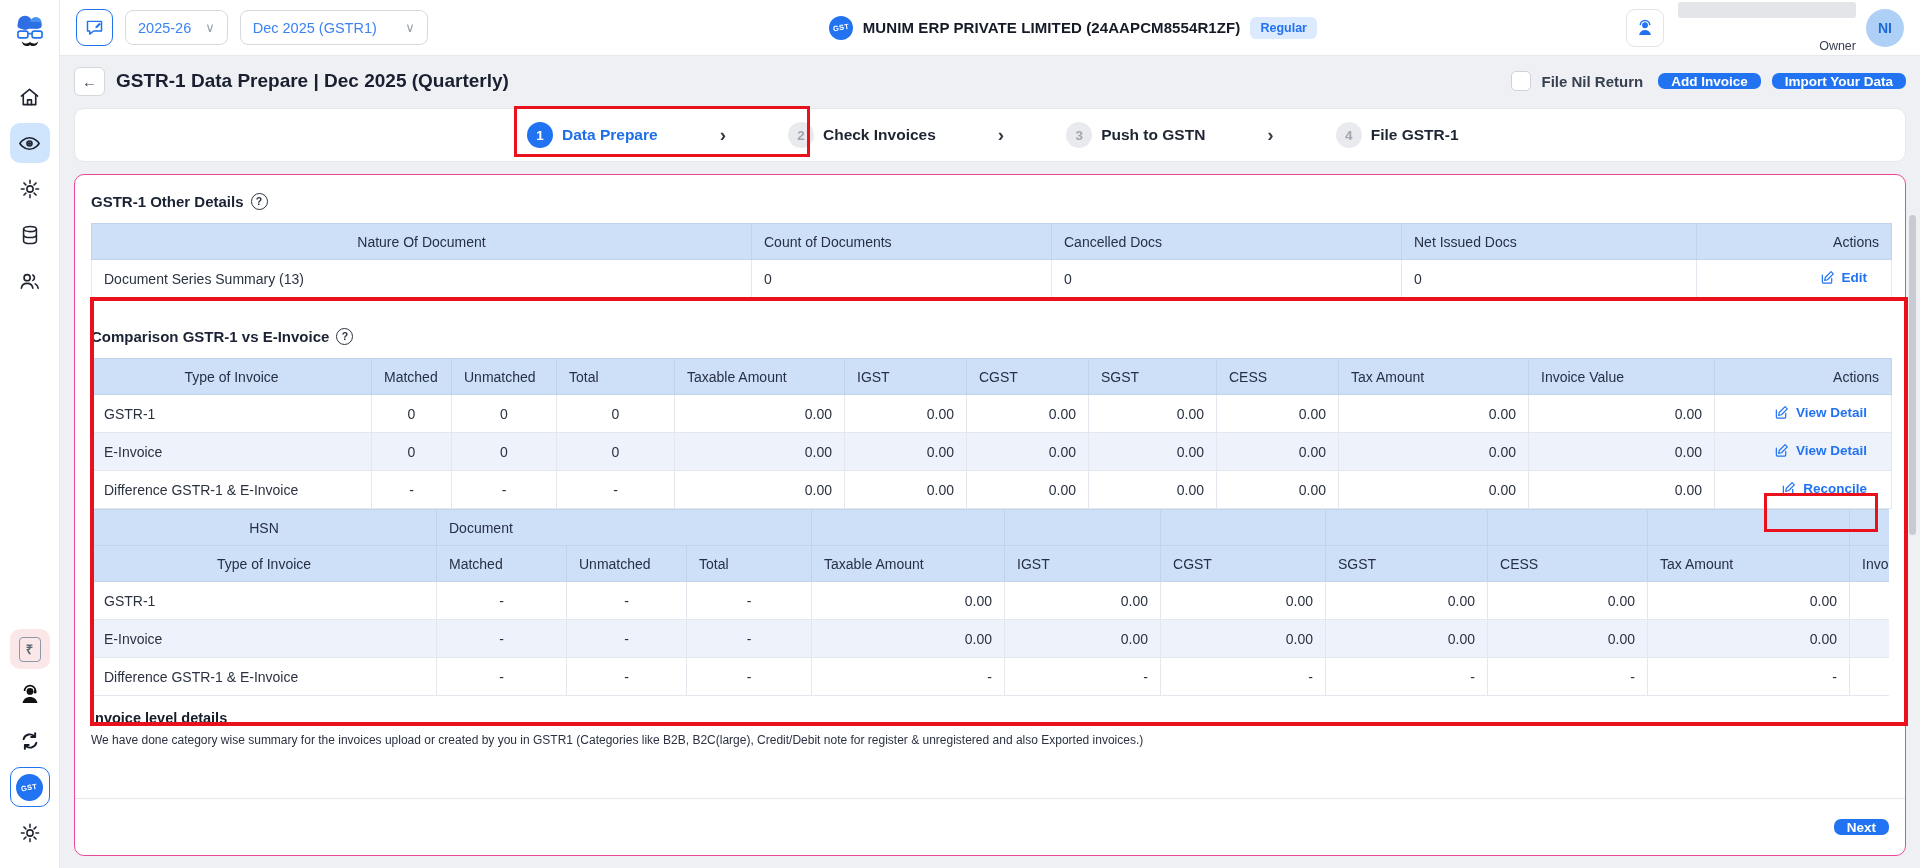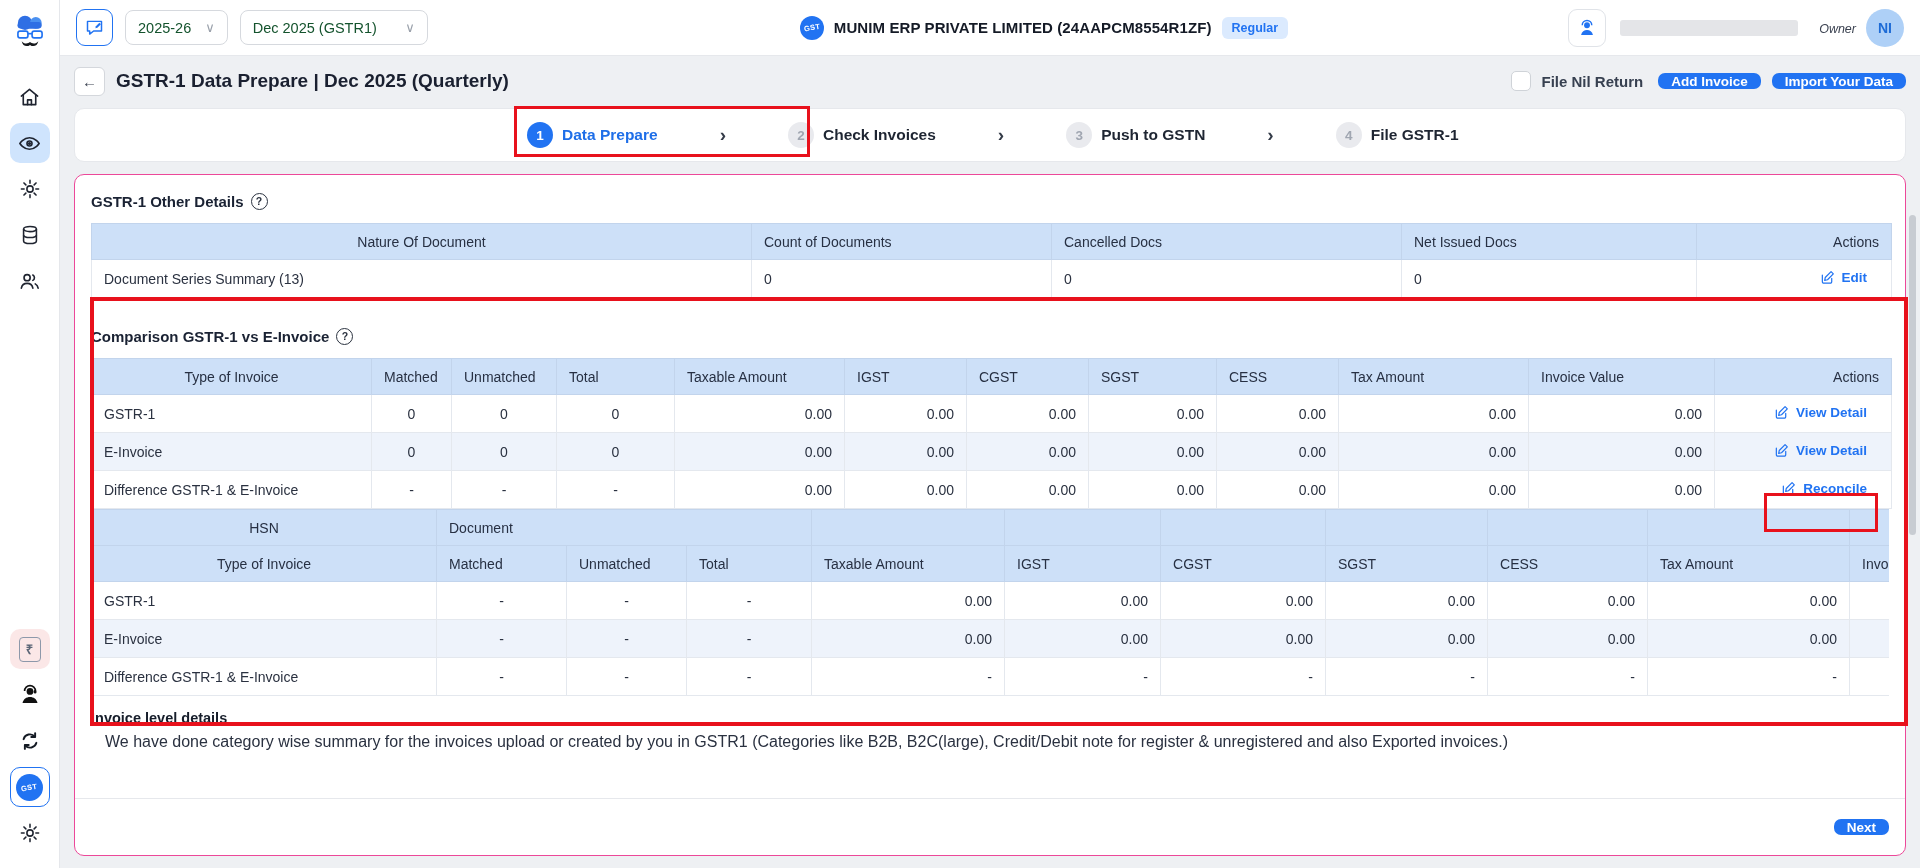--- a/index.html
+++ b/index.html
@@ -22,28 +22,28 @@
   .gst-circle { width:27px; height:27px; border-radius:50%; background:#2173f2; display:flex; align-items:center; justify-content:center; }
   .gst-circle span { color:#fff; font-size:7.5px; font-weight:bold; letter-spacing:.3px; transform:rotate(-10deg); }
   .gst-side-btn { border:1.5px solid #2173f2; background:#fff; }
   
   .topbar { position:absolute; left:60px; top:0; right:0; height:56px; background:#fff;
     border-bottom:1px solid #e6e8ec; display:flex; align-items:center; padding:0 16px; z-index:10; }
   .icon-btn-blue { width:37px; height:37px; border:1.5px solid #2173f2; border-radius:9px; background:#fff;
     display:flex; align-items:center; justify-content:center; cursor:pointer; }
   .dropdown { height:35px; border:1px solid #d6d9de; border-radius:8px; background:#fff;
     display:flex; align-items:center; padding:0 12px; gap:14px; margin-left:12px; cursor:pointer; }
-  .dropdown .dd-label { font-size:14.5px; color:#14532d; }
+  .dropdown .dd-label { font-size:14.5px; color:#3b82f6; }
   .dropdown .caret { color:#9aa1ab; font-size:13px; }
   .company { display:flex; align-items:center; gap:10px; margin:0 auto; position:relative; left:46px; }
   .company-name { font-size:15px; font-weight:bold; color:#141a26; letter-spacing:.1px; }
   .reg-badge { background:#dbeafe; color:#2173f2; font-size:12.5px; font-weight:bold; padding:4px 10px; border-radius:6px; }
   .icon-btn-gray { width:38px; height:38px; border:1px solid #e0e3e8; border-radius:9px; background:#fff;
     display:flex; align-items:center; justify-content:center; cursor:pointer; }
-  .user-block { display:flex; align-items:flex-end; gap:21px; margin:0 10px 0 14px;font-style:italic; }
+  .user-block { display:flex; flex-direction:column; align-items:flex-end; gap:21px; margin:0 10px 0 14px; }
   .redacted { width:178px; height:16px; background:#e4e5e8; border-radius:3px; filter:blur(.6px); }
   .owner-label { font-size:12.5px; color:#3a4150; }
   .avatar { width:38px; height:38px; border-radius:50%; background:#aed0f7; color:#1d6bd6;
     display:flex; align-items:center; justify-content:center; font-size:14px; font-weight:bold; cursor:pointer; }
   
   .page-head { position:absolute; left:74px; top:56px; right:14px; height:50px; display:flex; align-items:center; }
   .back-btn { width:31px; height:29px; border:1px solid #d4d7dc; border-radius:6px; background:#fff;
     display:flex; align-items:center; justify-content:center; font-size:15px; color:#3a4150; cursor:pointer; }
   .page-title { font-size:19px; font-weight:bold; color:#1a2030; margin-left:11px; }
   .head-right { margin-left:auto; display:flex; align-items:center; gap:11px; }
@@ -79,21 +79,21 @@
     height:36px; padding:0 12px; white-space:nowrap; overflow:hidden; }
   td { border:1px solid #e4e8ee; font-size:14px; color:#2a3140; height:38px; padding:0 12px; white-space:nowrap; overflow:hidden; }
   tbody tr.stripe td { background:#eef3fb; }
   .ta-l { text-align:left; } .ta-c { text-align:center; } .ta-r { text-align:right; }
   .action-link { display:inline-flex; align-items:flex-start; gap:7px; color:#2173f2; font-size:13.5px; font-weight:bold; cursor:pointer; }
   .action-cell { text-align:right; padding-right:24px; }
   .pen { width:15px; height:15px; flex:none; }
   .hsn-wrap { width:100%; overflow:hidden; }
   .hsn-table { width:1938px; }
   .inv-level-title { font-size:14.5px; font-weight:bold; color:#171e2b; margin-top:14px; }
-  .inv-level-desc { font-size:16px; color:#2a3140; margin-top:7px;margin-left:14px; }
+  .inv-level-desc { font-size:12px; color:#2a3140; margin-top:7px; }
   
   .anno { position:absolute; border:3px solid #e8111c; z-index:40; pointer-events:none; }
   .anno.thick { border-width:4px; }
   
   .scroll-thumb { position:absolute; left:1909px; top:215px; width:7px; height:320px;
     background:#c8ccd2; border-radius:4px; z-index:30; cursor:pointer; }
   svg { display:block; }
 </style>
 </head>
 <body>

